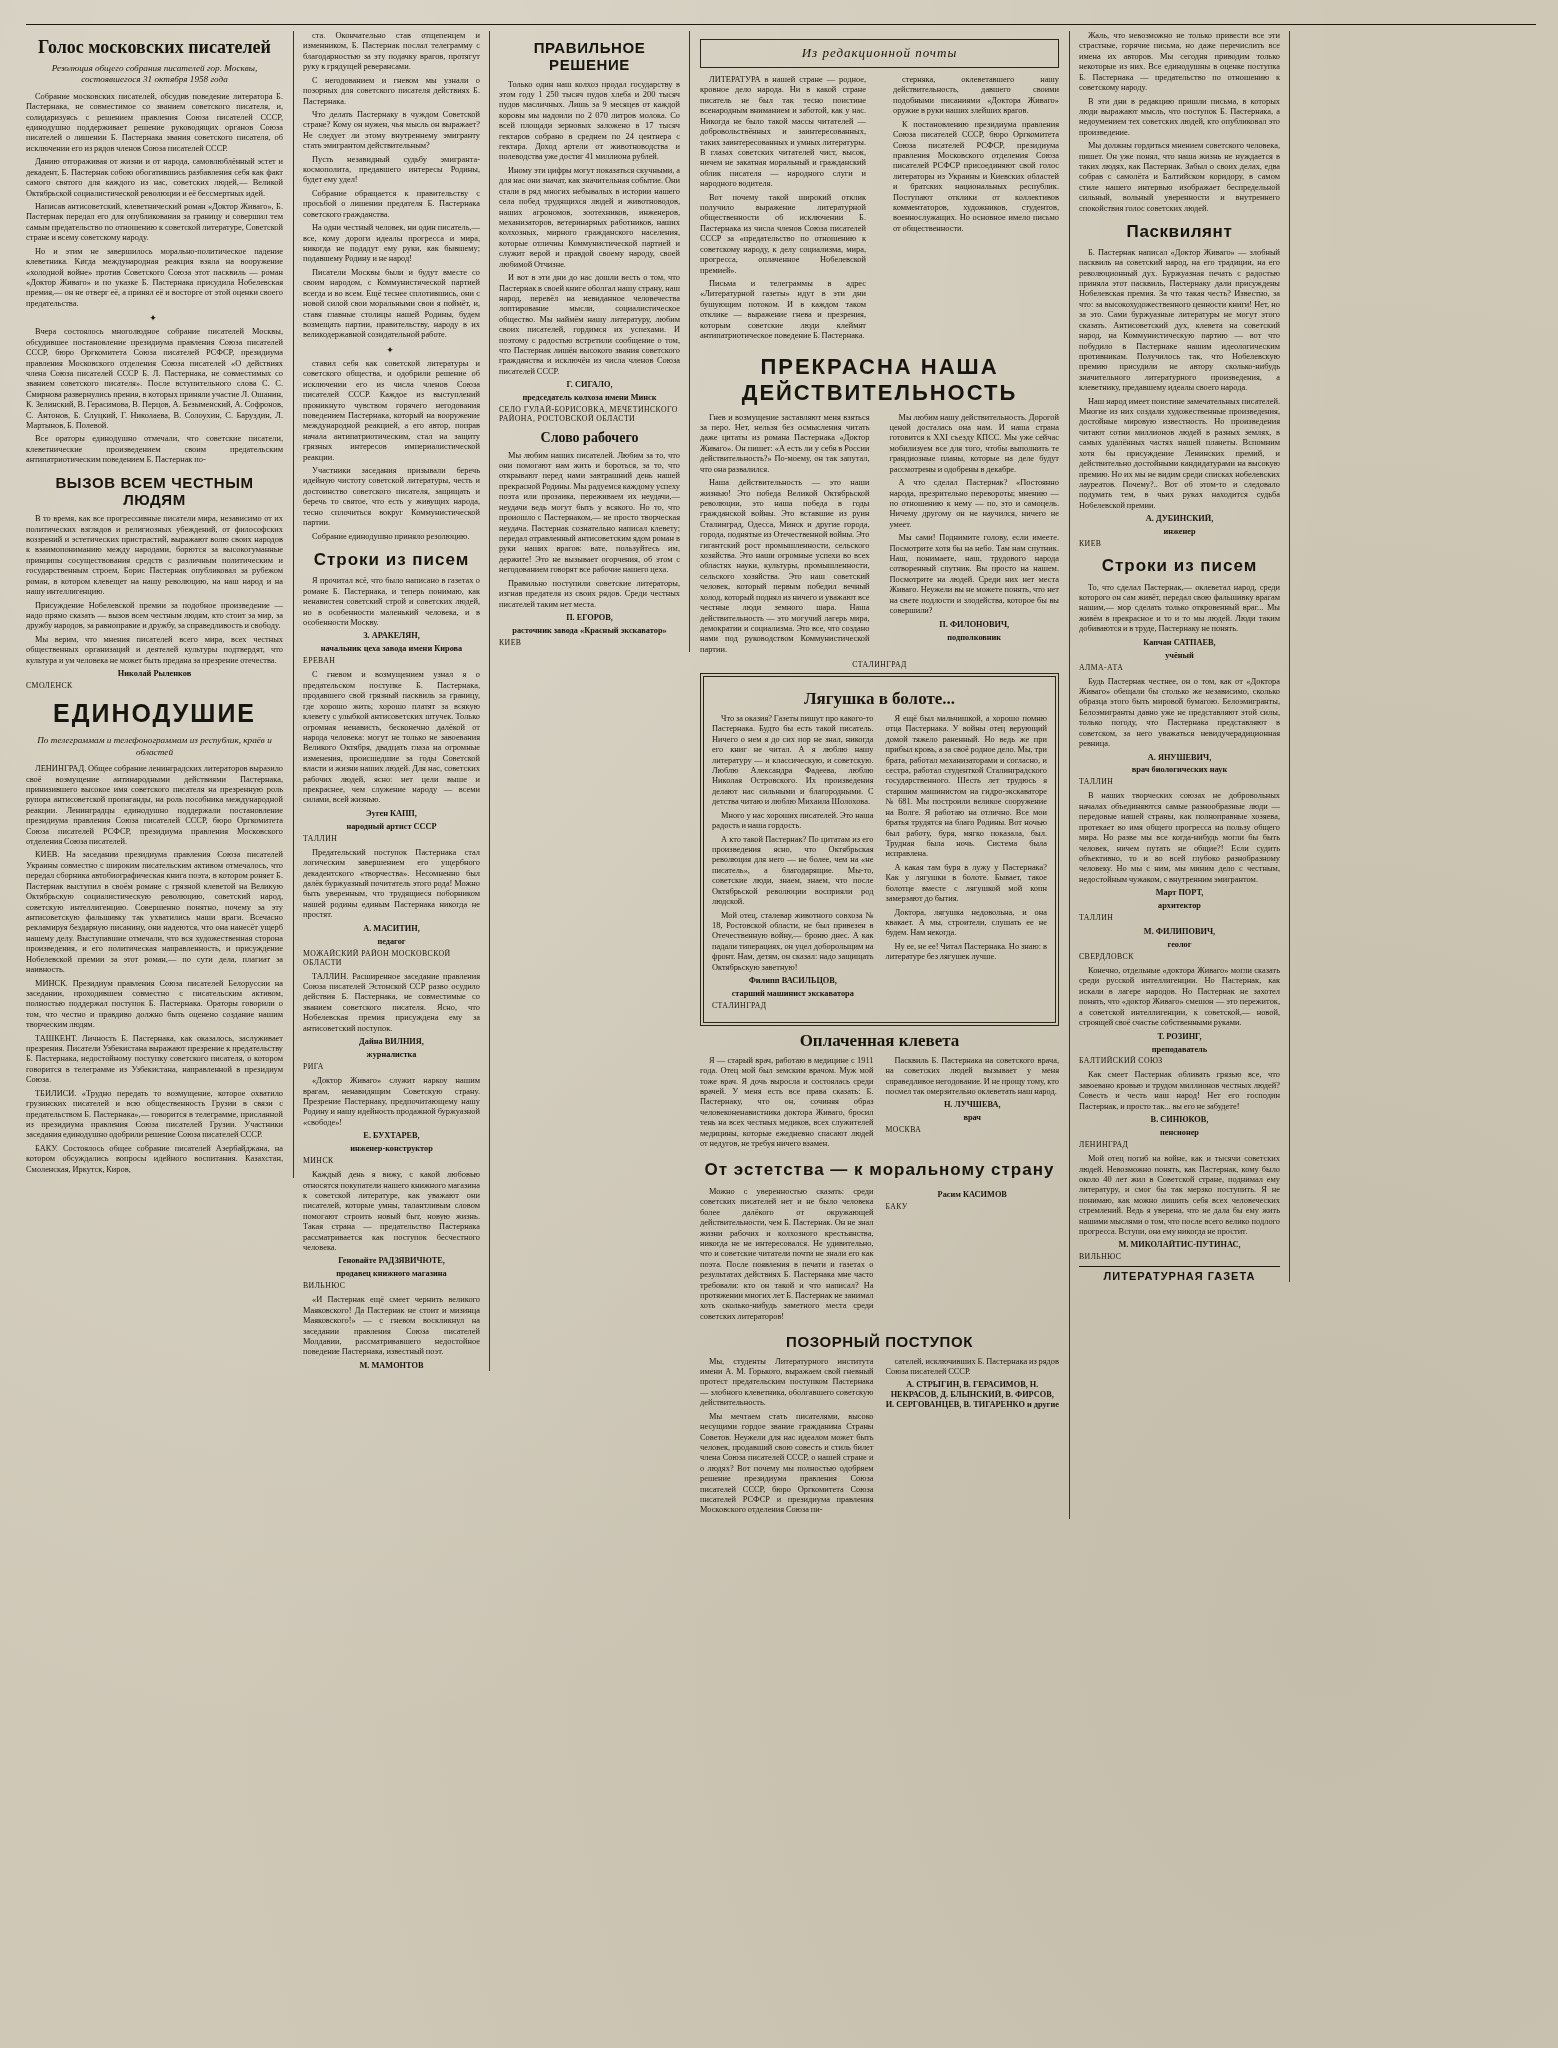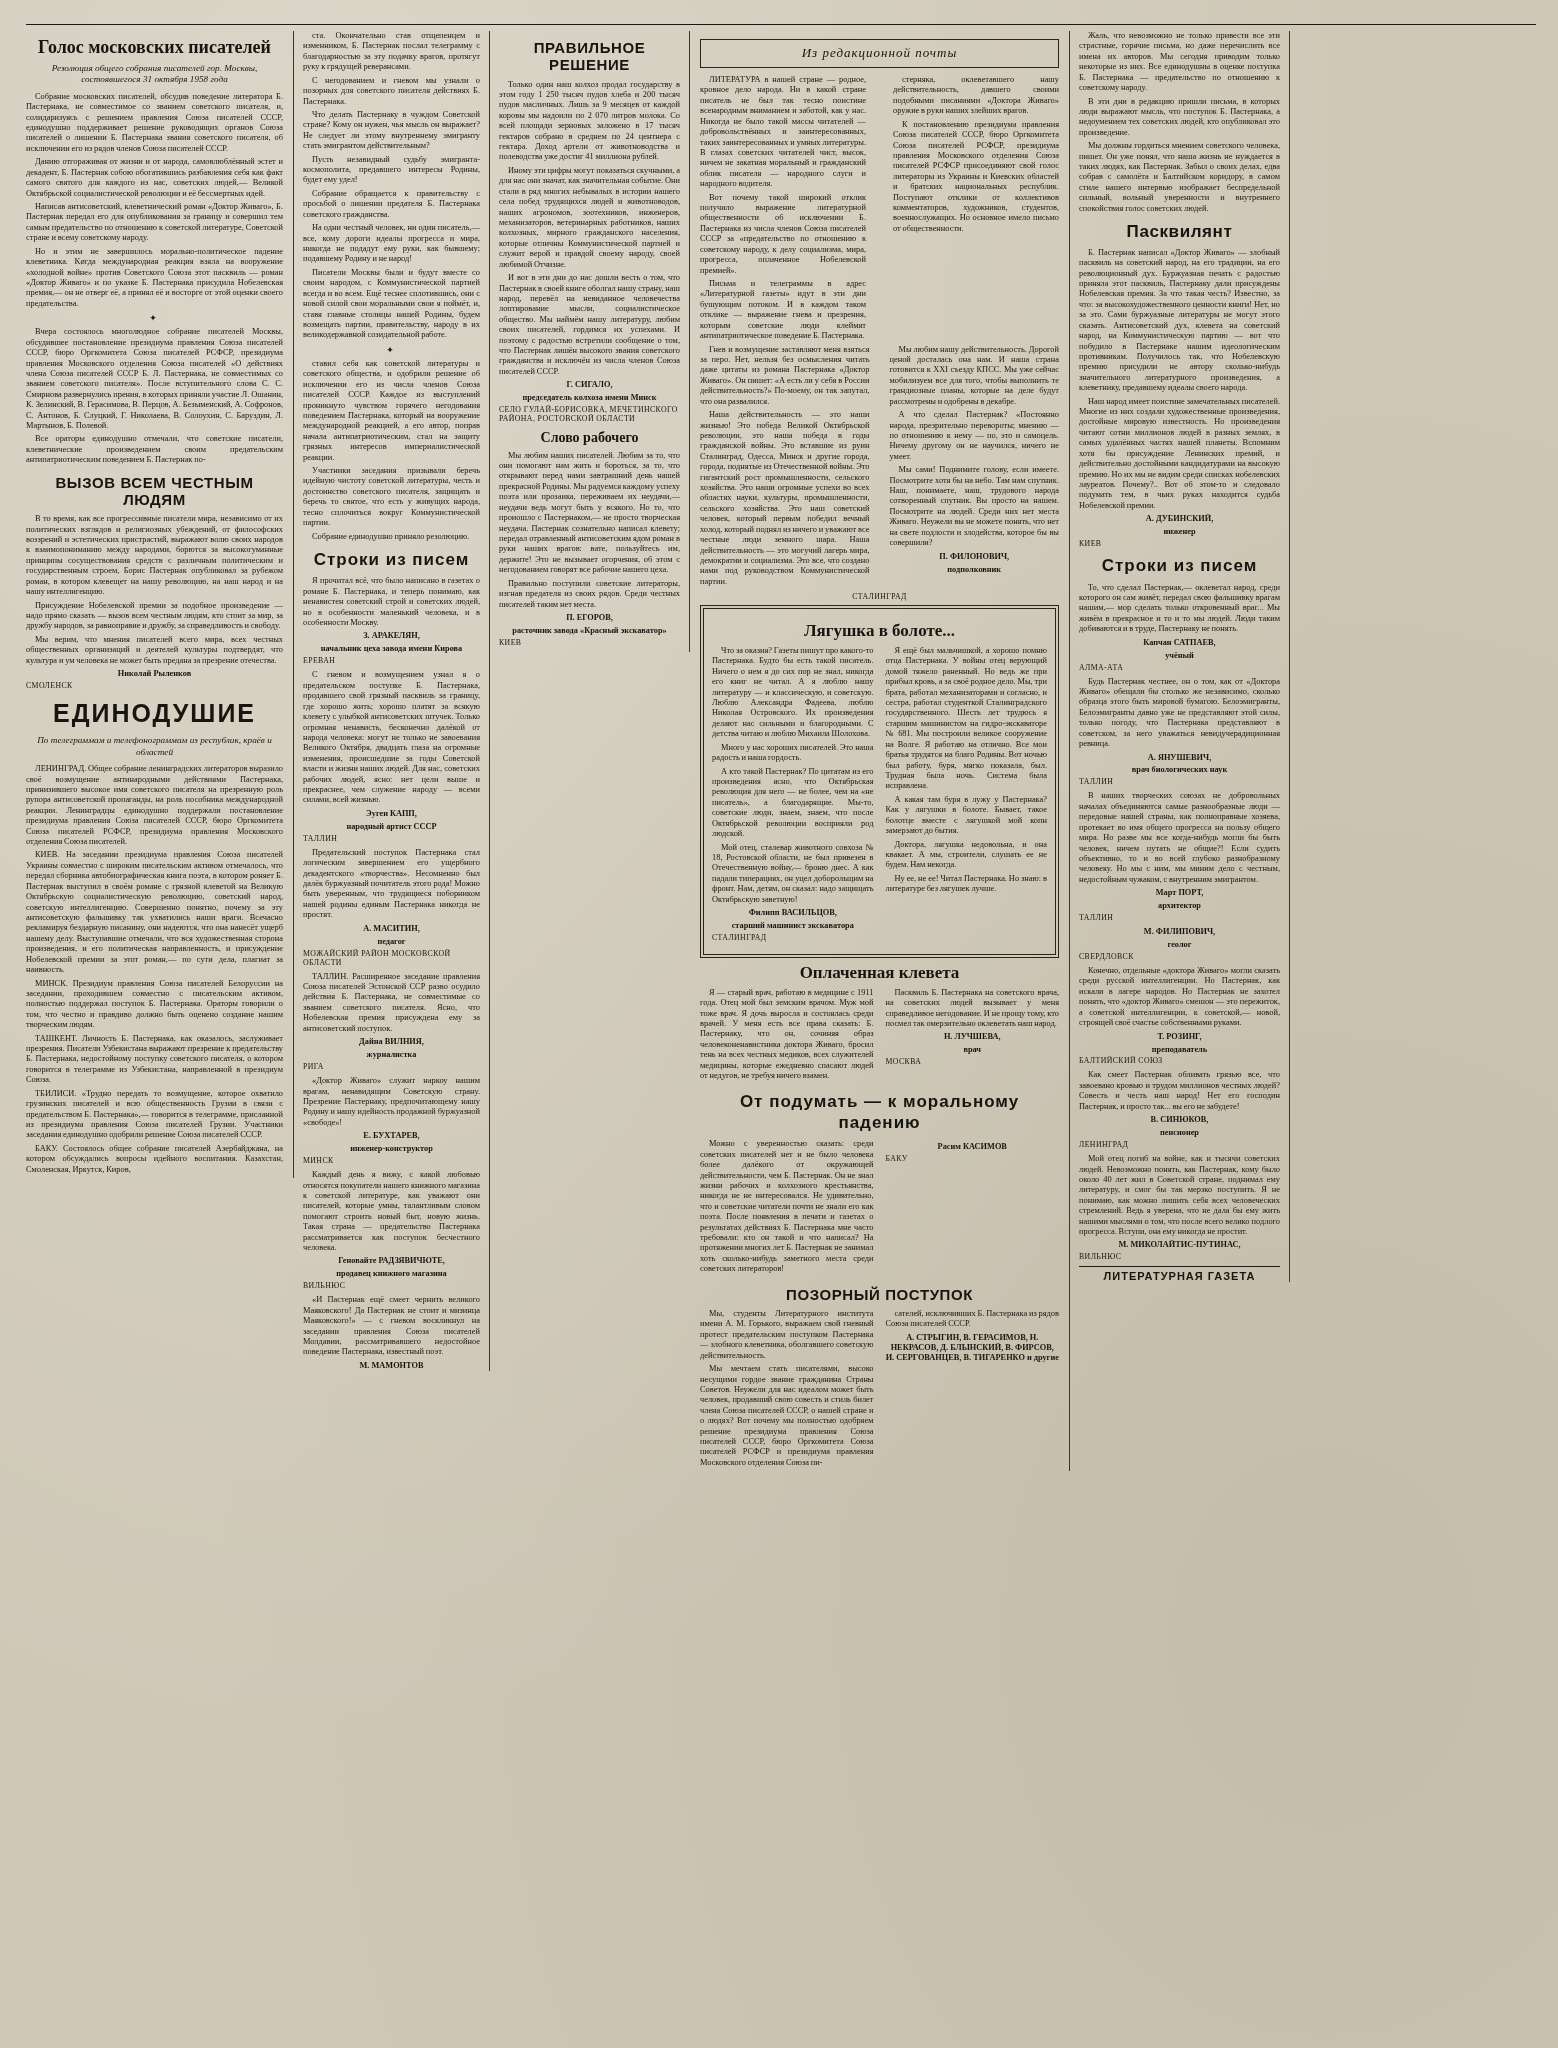--- a/index.html
+++ b/index.html
@@ -222,20 +222,21 @@
         <div style="width:50%">
           <p>ЛИТЕРАТУРА в нашей стране — родное, кровное дело народа. Ни в какой стране писатель не был так тесно поистине всенародным вниманием и заботой, как у нас. Никогда не было такой массы читателей — добровольствённых и заинтересованных, таких заинтересованных и умных литературы. В глазах советских читателей чист, высок, ничем не закатная моральный и гражданский облик писателя — народного слуги и народного водителя.</p>
           <p>Вот почему такой широкий отклик получило выражение литературной общественности об исключении Б. Пастернака из числа членов Союза писателей СССР за «предательство по отношению к советскому народу, к делу социализма, мира, прогресса, оплаченное Нобелевской премией».</p>
           <p>Письма и телеграммы в адрес «Литературной газеты» идут в эти дни бушующим потоком. И в каждом таком отклике — выражение гнева и презрения, которым советские люди клеймят антипатриотическое поведение Б. Пастернака.</p>
         </div>
         <div style="width:50%">
           <p>стерняка, оклеветавшего нашу действительность, давшего своими подобными писаниями «Доктора Живаго» оружие в руки наших злейших врагов.</p>
           <p>К постановлению президиума правления Союза писателей СССР, бюро Оргкомитета Союза писателей РСФСР, президиума правления Московского отделения Союза писателей РСФСР присоединяют свой голос литераторы из Украины и Киевских областей и братских национальных республик. Поступают отклики от коллективов комментаторов, художников, студентов, военнослужащих. Но основное имело письмо от общественности.</p>
         </div>
       </div>
+      <div class="hdr-big" style="font-size:22px">ПРЕКРАСНА НАША ДЕЙСТВИТЕЛЬНОСТЬ</div>
       <div style="display:flex;gap:20px">
         <div style="width:50%">
           <p>Гнев и возмущение заставляют меня взяться за перо. Нет, нельзя без осмысления читать даже цитаты из романа Пастернака «Доктор Живаго». Он пишет: «А есть ли у себя в России действительность?» По-моему, он так запутал, что она развалился.</p>
           <p>Наша действительность — это наши жизнью! Это победа Великой Октябрьской революции, это наша победа в годы гражданской войны. Это вставшие из руин Сталинград, Одесса, Минск и другие города, города, поднятые из Отечественной войны. Это гигантский рост промышленности, сельского хозяйства. Это наши огромные успехи во всех областях науки, культуры, промышленности, сельского хозяйства. Это наш советский человек, который первым победил вечный холод, который поднял из ничего и уважают все честные люди земного шара. Наша действительность — это могучий лагерь мира, демократии и социализма. Это все, что создано нами под руководством Коммунистической партии.</p>
         </div>
         <div style="width:50%">
           <p>Мы любим нашу действительность. Дорогой ценой досталась она нам. И наша страна готовится к XXI съезду КПСС. Мы уже сейчас мобилизуем все для того, чтобы выполнить те грандиозные планы, которые на деле будут рассмотрены и одобрены в декабре.</p>
           <p>А что сделал Пастернак? «Постоянно народа, презрительно перевороты; мнению — по отношению к нему — по, это и самоцель. Ничему другому он не научился, ничего не умеет.</p>
           <p>Мы сами! Поднимите голову, если имеете. Посмотрите хотя бы на небо. Там нам спутник. Наш, понимаете, наш, трудового народа сотворенный спутник. Вы просто на нашем. Посмотрите на людей. Среди них нет места Живаго. Неужели вы не можете понять, что нет на свете подлости и злодейства, которое бы вы совершили?</p>
           <div class="sig">П. ФИЛОНОВИЧ,</div>
@@ -271,21 +272,21 @@
           <p>Я — старый врач, работаю в медицине с 1911 года. Отец мой был земским врачом. Муж мой тоже врач. Я дочь выросла и состоялась среди врачей. У меня есть все права сказать: Б. Пастернаку, что он, сочиняя образ человеконенавистника доктора Живаго, бросил тень на всех честных медиков, всех служителей медицины, которые ежедневно спасают людей от недугов, не требуя ничего взамен.</p>
         </div>
         <div style="width:50%">
           <p>Пасквиль Б. Пастернака на советского врача, на советских людей вызывает у меня справедливое негодование. И не прощу тому, кто посмел так омерзительно оклеветать наш народ.</p>
           <div class="sig">Н. ЛУЧШЕВА,</div>
           <div class="sig">врач</div>
           <div class="city">МОСКВА</div>
         </div>
       </div>
 
-      <div class="hdr-mid">От подумать — к моральному падению</div>
+      <div class="hdr-mid">От эстетства — к моральному страну</div>
       <div style="display:flex;gap:12px">
         <div style="width:50%">
           <p>Можно с уверенностью сказать: среди советских писателей нет и не было человека более далёкого от окружающей действительности, чем Б. Пастернак. Он не знал жизни рабочих и колхозного крестьянства, никогда не не интересовался. Не удивительно, что и советские читатели почти не знали его как поэта. После появления в печати и газетах о результатах действиях Б. Пастернака мне часто требовали: кто он такой и что написал? На протяжении многих лет Б. Пастернак не занимал хоть сколько-нибудь заметного места среди советских литераторов!</p>
         </div>
         <div style="width:50%">
           <div class="sig">Расим КАСИМОВ</div>
           <div class="city">БАКУ</div>
         </div>
       </div>
 

